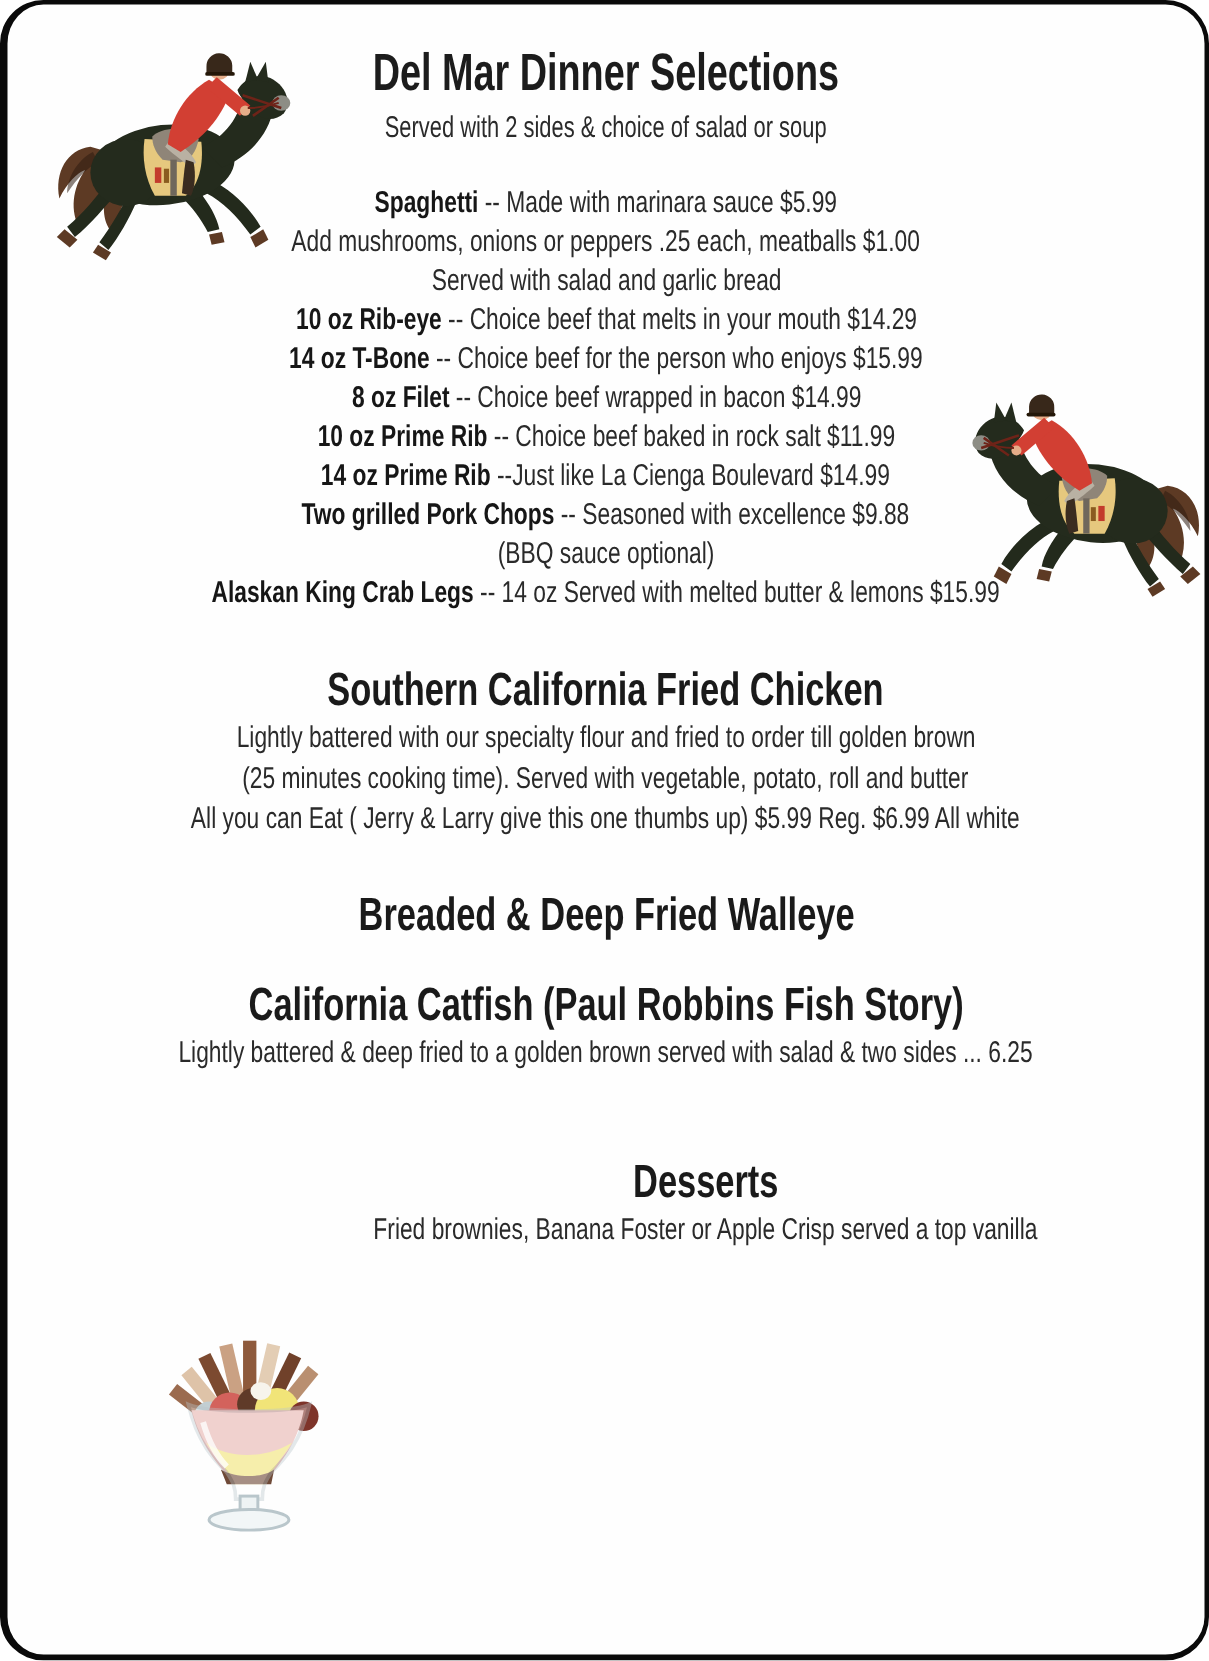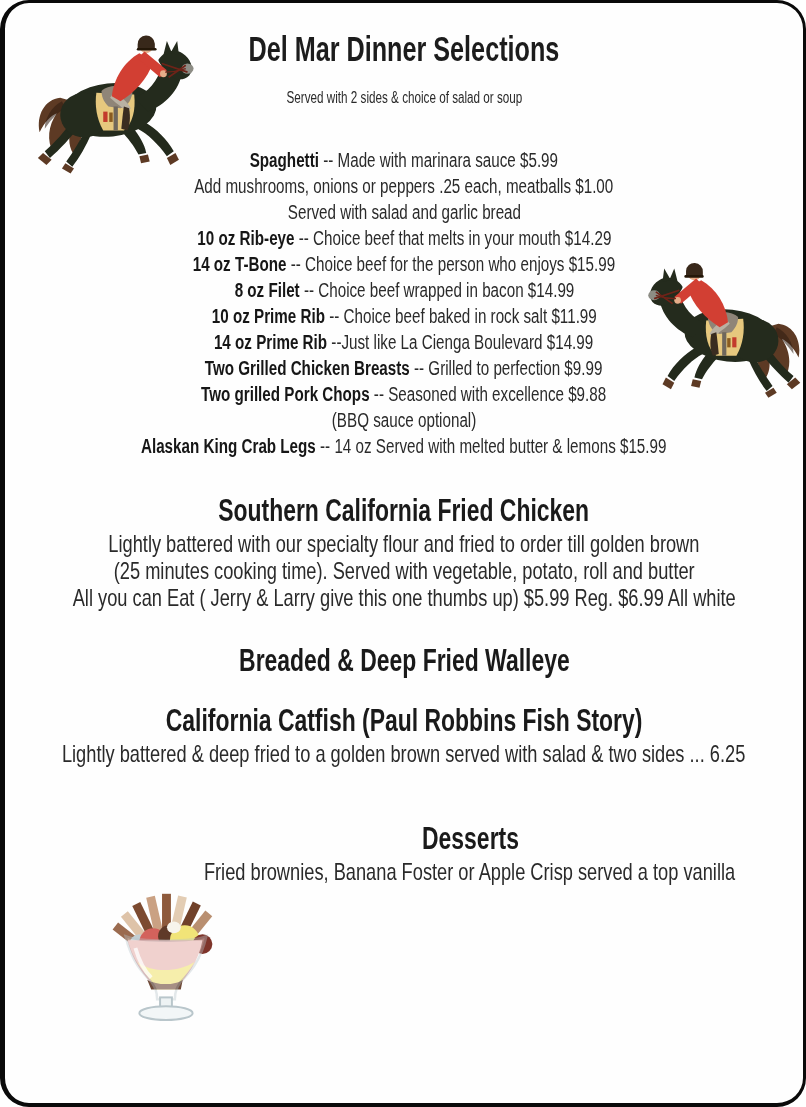--- a/index.html
+++ b/index.html
@@ -15,28 +15,28 @@
     overflow:hidden;
     font-family:"Liberation Sans", sans-serif;
     color:#262626;
     border-radius:29px;
   }
   .content { position:relative; z-index:2; padding-top:26px; }
   .line { display:flex; justify-content:center; }
   .tx { flex:0 0 auto; white-space:nowrap; transform:scaleX(0.76); transform-origin:center; }
   .title { font-size:35px; font-weight:bold; color:#1c1c1c; line-height:40px; }
   .title .tx { transform:scaleX(0.72); }
-  .subtitle { font-size:16px; line-height:26px; margin-top:16px; color:#2a2a2a; }
+  .subtitle { font-size:20px; line-height:26px; margin-top:3px; color:#2a2a2a; }
   .subtitle .tx { transform:scaleX(0.73); }
-  .items { margin-top:36px; list-style:none; }
+  .items { margin-top:24px; list-style:none; }
   .item { font-size:20px; line-height:26px; color:#2a2a2a; }
   .item b { color:#161616; }
   .section-heading { font-size:31px; font-weight:bold; color:#1a1a1a; line-height:32px; }
   .section-heading .tx { transform:scaleX(0.74); }
-  .section-line { font-size:24px; line-height:27px; color:#2a2a2a; }
+  .section-line { font-size:20px; line-height:27px; color:#2a2a2a; }
   .sec-chicken { margin-top:36px; }
   .sec-walleye { margin-top:34px; }
   .sec-catfish { margin-top:28px; }
   .sec-desserts { margin-top:56px; margin-left:135px; width:660px; }
   .sec-lines { margin-top:3px; }
   .illus { position:absolute; z-index:1; }
   .horse-left { left:26px; top:10px; width:172px; height:168px; }
   .horse-right { left:634px; top:230px; width:168px; height:180px; transform:scaleX(-1); }
   .sundae { left:90px; top:876px; width:140px; height:148px; }
 </style>
@@ -184,23 +184,20 @@
       <li class="line item">
           <span class="tx"><b>8 oz Filet</b><span> -- Choice beef wrapped in bacon $14.99</span></span>
         </li>
       <li class="line item">
           <span class="tx"><b>10 oz Prime Rib</b><span> -- Choice beef baked in rock salt $11.99</span></span>
         </li>
       <li class="line item">
           <span class="tx"><b>14 oz Prime Rib</b><span> --Just like La Cienga Boulevard $14.99</span></span>
         </li>
       <li class="line item">
-          <span class="tx"><b>Two Grilled Chicken Breasts</b><span> -- Grilled to perfection $9.99</span></span>
-        </li>
-      <li class="line item">
           <span class="tx"><b>Two grilled Pork Chops</b><span> -- Seasoned with excellence $9.88</span></span>
         </li>
       <li class="line item">
           <span class="tx"><b></b><span>(BBQ sauce optional)</span></span>
         </li>
       <li class="line item">
           <span class="tx"><b>Alaskan King Crab Legs</b><span> -- 14 oz Served with melted butter &amp; lemons $15.99</span></span>
         </li>
     </ul>
 

